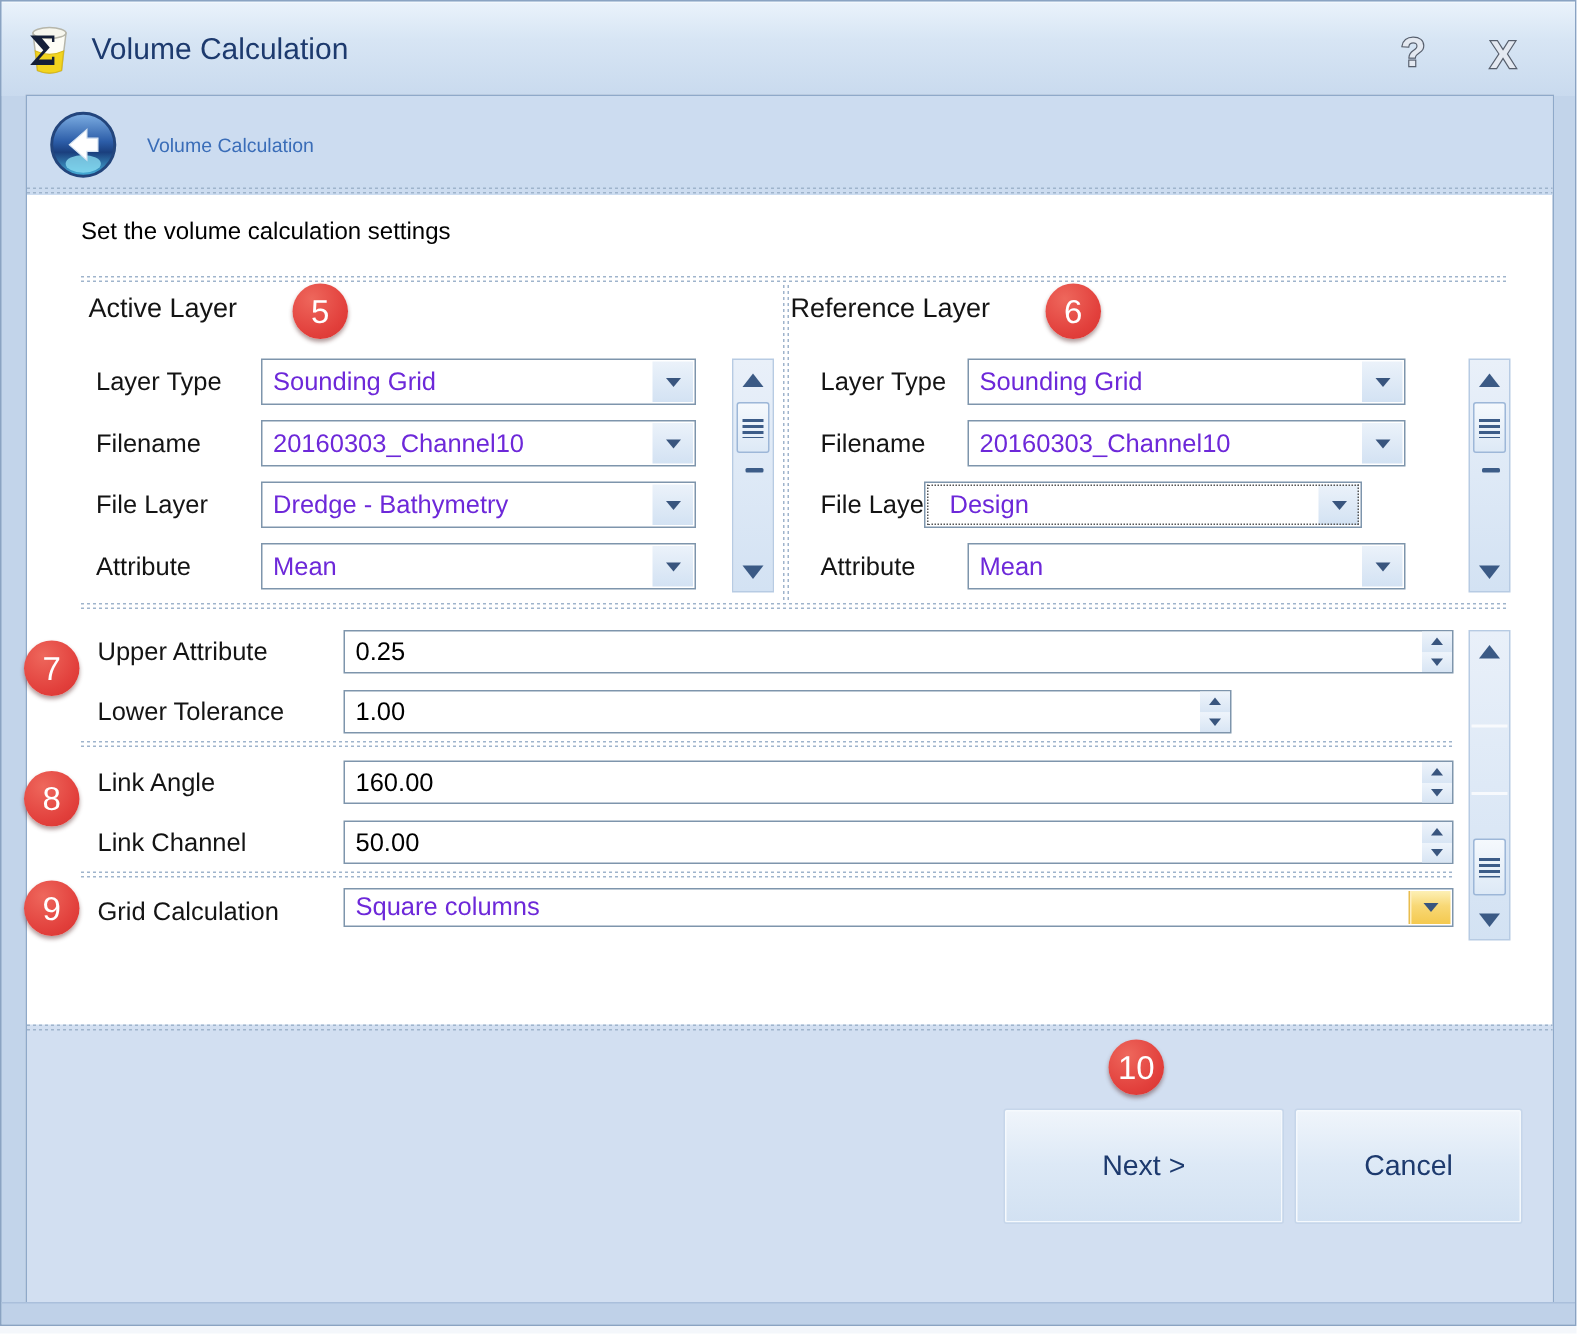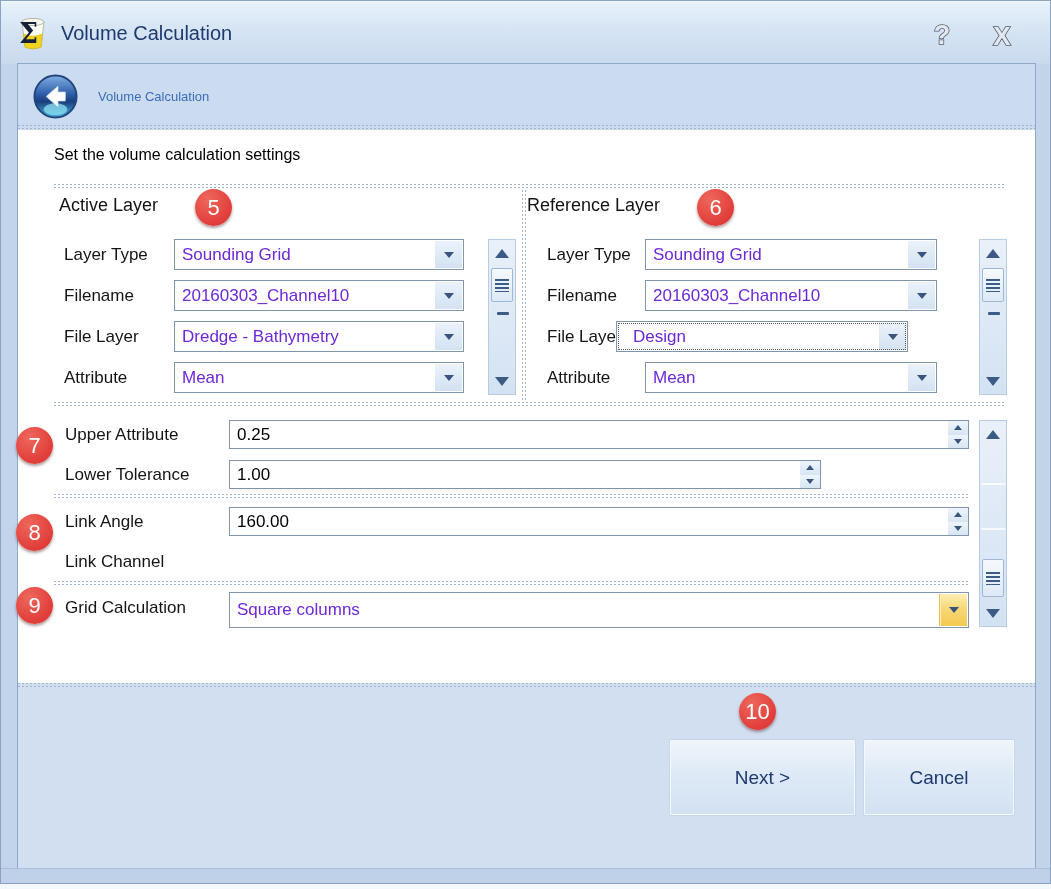--- a/index.html
+++ b/index.html
@@ -278,27 +278,38 @@
         <div class="spin-btn">
             <span class="tri-up-s"></span>
           </div>
         <div class="spin-btn">
             <span class="tri-down-s"></span>
           </div>
       </div>
     </div>
 
     <div class="field-label" style="left:47px;top:483px;line-height:29px;">Link Channel</div>
+    <div class="spinfield" style="left:211px;top:483px;width:740px;">
+      <input value="50.00" style="">
+      <div class="spin">
+        <div class="spin-btn">
+            <span class="tri-up-s"></span>
+          </div>
+        <div class="spin-btn">
+            <span class="tri-down-s"></span>
+          </div>
+      </div>
+    </div>
 
     <div class="hsep" style="left:36px;top:517px;width:916px;"></div>
 
     <div class="badge" style="left:-2px;top:523px;">9</div>
 
     <div class="field-label" style="left:47px;top:528px;line-height:31px;">Grid Calculation</div>
-    <div class="combo" style="left:211px;top:528px;width:740px;height:36px;gap:16px;">
+    <div class="combo" style="left:211px;top:528px;width:740px;height:26px;gap:16px;">
       <input value="Square columns" style="">
       <div class="combo-btn gold">
           <span class="tri-down"></span>
         </div>
     </div>
 
     <div class="vscroll" style="left:961px;top:356px;height:207px;">
       <div class="scroll-btn" style="top:0;">
           <span class="tri-up"></span>
         </div>

